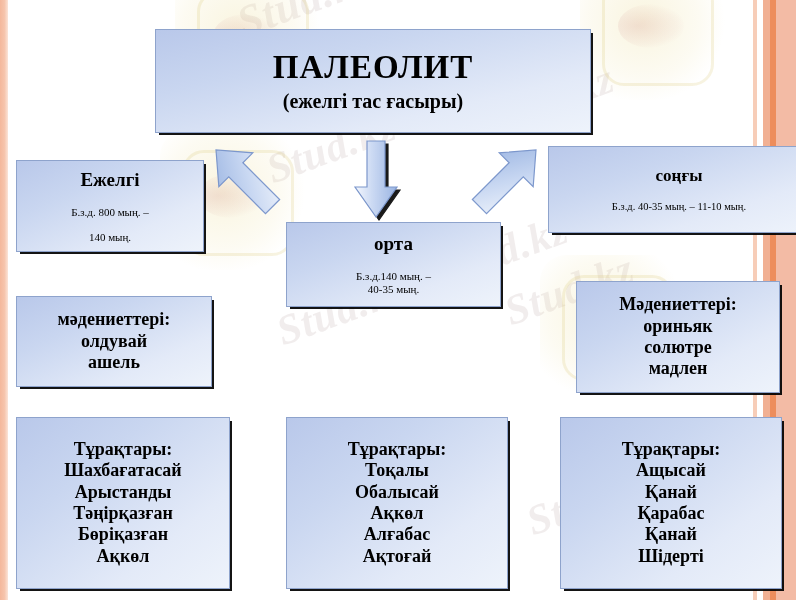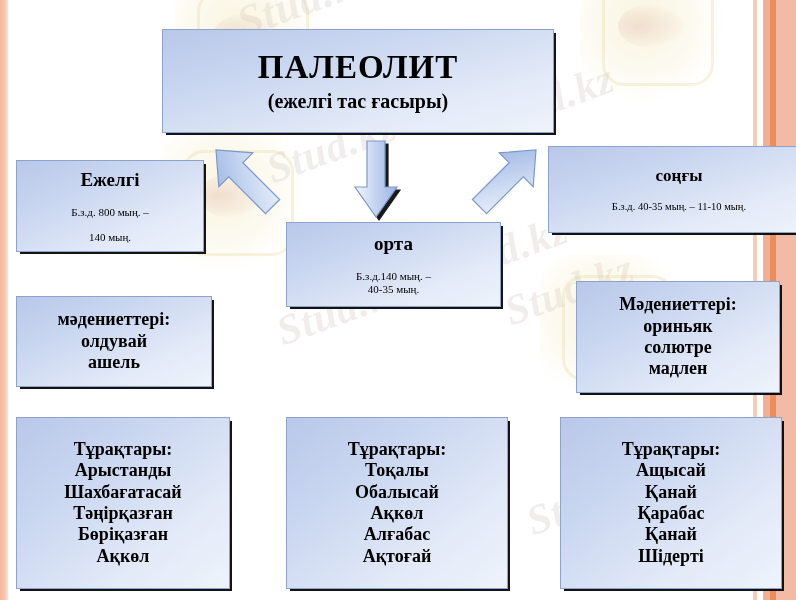--- a/index.html
+++ b/index.html
@@ -92,21 +92,21 @@
   .box .sub {
     line-height: 1.15;
     margin-top: 16px;
   }
   .box .ln {
     font-weight: bold;
     line-height: 1.19;
   }
 
   
-  #box-title { left: 162px; top: 29px; width: 392px; height: 104px; }
+  #box-title { left: 155px; top: 29px; width: 436px; height: 104px; }
   #box-title .hd  { font-size: 33px; letter-spacing: 1px; }
   #box-title .sub { font-size: 20px; font-weight: bold; margin-top: 4px; }
 
   
   #box-early  { left: 16px;  top: 160px; width: 188px; height: 92px; }
   #box-early .hd  { font-size: 19px; }
   #box-early .sub { font-size: 11px; }
 
   #box-middle { left: 286px; top: 222px; width: 215px; height: 85px; }
   #box-middle .hd  { font-size: 19px; }
@@ -232,22 +232,22 @@
 
   <div class="box" id="box-cult-right">
     <div class="ln">Мәдениеттері:</div>
     <div class="ln">ориньяк</div>
     <div class="ln">солютре</div>
     <div class="ln">мадлен</div>
   </div>
 
   <div class="box sitebox" id="box-sites-left">
     <div class="ln">Тұрақтары:</div>
+    <div class="ln">Шахбағатасай</div>
     <div class="ln">Арыстанды</div>
-    <div class="ln">Шахбағатасай</div>
     <div class="ln">Тәңірқазған</div>
     <div class="ln">Бөріқазған</div>
     <div class="ln">Ақкөл</div>
   </div>
 
   <div class="box sitebox" id="box-sites-mid">
     <div class="ln">Тұрақтары:</div>
     <div class="ln">Тоқалы</div>
     <div class="ln">Обалысай</div>
     <div class="ln">Ақкөл</div>

